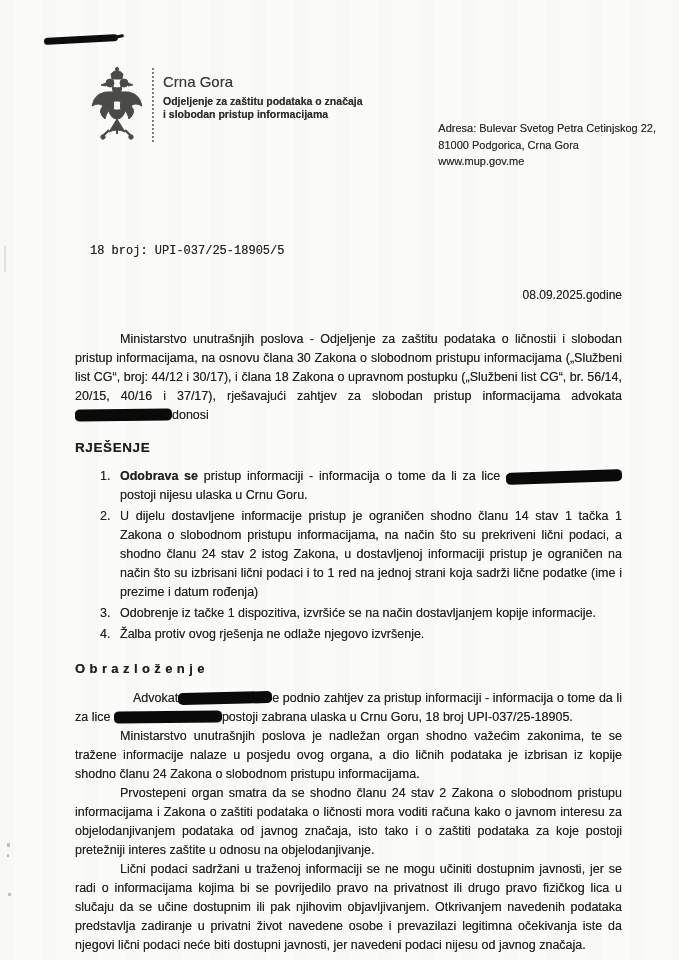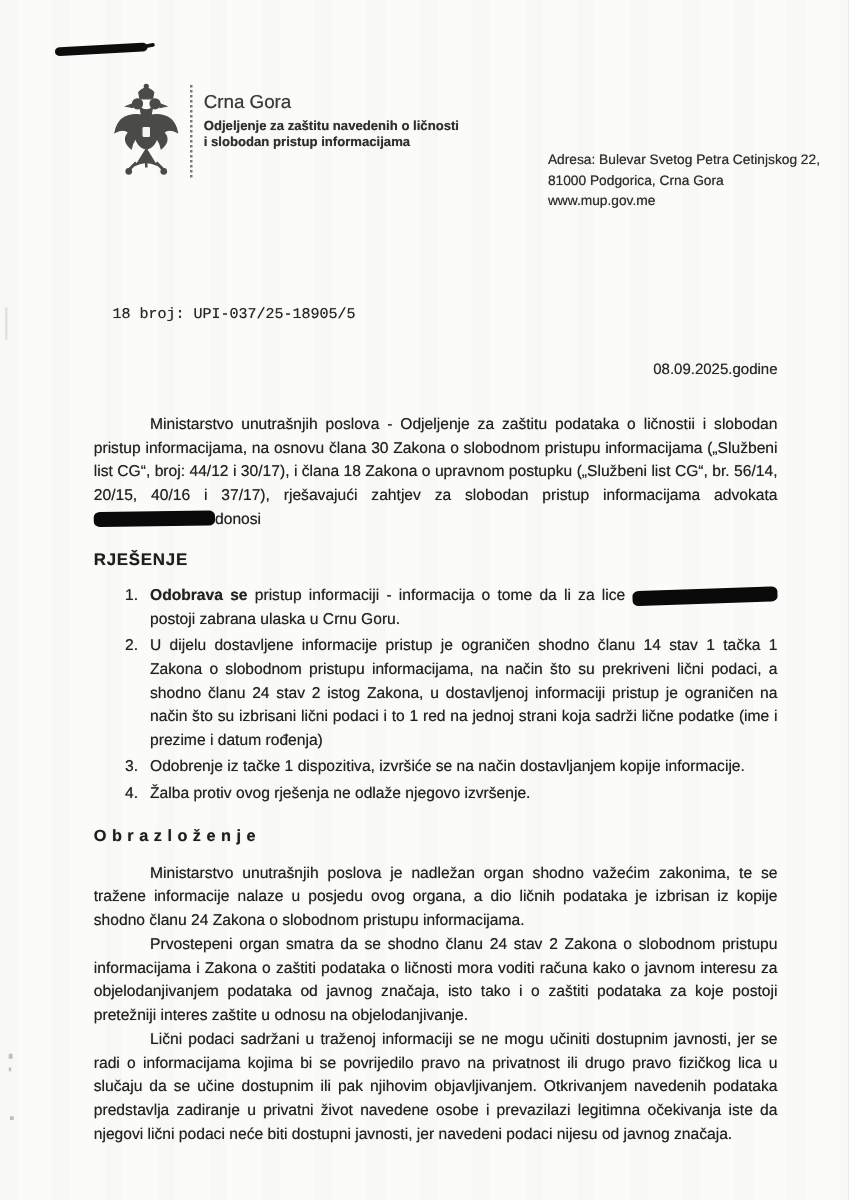--- a/index.html
+++ b/index.html
@@ -114,21 +114,21 @@
       <path d="M22 66 L16 72 M38 66 L44 72" stroke-width="2.4" fill="none"></path>
       <path d="M30 55 L30 70" stroke-width="2" fill="none"></path>
       <circle cx="16" cy="73" r="2.2"></circle>
       <circle cx="44" cy="73" r="2.2"></circle>
     </g>
   </svg>
   <div class="hdr-sep"></div>
 
   <div class="hdr-text ink">
     <div class="hdr-country">Crna Gora</div>
-    <div class="hdr-dept">Odjeljenje za zaštitu navedenih o ličnosti</div>
+    <div class="hdr-dept">Odjeljenje za zaštitu podataka o značaja</div>
     <div class="hdr-dept">i slobodan pristup informacijama</div>
   </div>
 
   <div class="contact ink">
     <div>Adresa: Bulevar Svetog Petra Cetinjskog 22,</div>
     <div>81000 Podgorica, Crna Gora</div>
     <div>www.mup.gov.me</div>
   </div>
 
   <div class="ref-number ink">18 broj: UPI-037/25-18905/5</div>
@@ -140,37 +140,39 @@
       <span class="redact r-intro"></span><span>donosi</span></p>
 
     <div class="sec-title">RJEŠENJE</div>
 
     <div class="dispositive">
       <div class="item">
         <span class="num">1.</span>
         <span class="itxt"><b class="lead">Odobrava se</b>
           <span>pristup informaciji - informacija o tome da li za lice</span>
           <span class="redact r-item1"></span>
-          <span>postoji zabrana ulaska u Crnu Goru.</span></span>
+          <span>postoji nijesu ulaska u Crnu Goru.</span></span>
       </div>
       <div class="item">
         <span class="num">2.</span>
         <span class="itxt">U dijelu dostavljene informacije pristup je ograničen shodno članu 14 stav 1 tačka 1 Zakona o slobodnom pristupu informacijama, na način što su prekriveni lični podaci, a shodno članu 24 stav 2 istog Zakona, u dostavljenoj informaciji pristup je ograničen na način što su izbrisani lični podaci i to 1 red na jednoj strani koja sadrži lične podatke  (ime i prezime i datum rođenja)</span>
       </div>
       <div class="item">
         <span class="num">3.</span>
         <span class="itxt">Odobrenje iz tačke 1 dispozitiva, izvršiće se na način dostavljanjem kopije informacije.</span>
       </div>
       <div class="item">
         <span class="num">4.</span>
         <span class="itxt">Žalba protiv ovog rješenja ne odlaže njegovo izvršenje.</span>
       </div>
     </div>
 
     <div class="sec-title spread">O b r a z l o ž e n j e</div>
 
+    <p class="just p1-indent"><span>Advokat</span><span class="redact r-exp1"></span><span>e podnio zahtjev za pristup informaciji - informacija o tome da li za lice</span>
+      <span class="redact r-exp2"></span><span>postoji zabrana ulaska u Crnu Goru, 18 broj UPI-037/25-18905.</span></p>
 
     <p class="just">Ministarstvo unutrašnjih poslova je nadležan organ shodno važećim zakonima, te se tražene informacije nalaze u posjedu ovog organa, a dio ličnih podataka je izbrisan iz kopije shodno članu 24 Zakona o slobodnom pristupu informacijama.</p>
     <p class="just">Prvostepeni organ smatra da se shodno članu 24 stav 2 Zakona o slobodnom pristupu informacijama i Zakona o zaštiti podataka o ličnosti mora voditi računa kako o javnom interesu za objelodanjivanjem podataka od javnog značaja, isto tako i o zaštiti podataka za koje postoji pretežniji interes zaštite u odnosu na objelodanjivanje.</p>
     <p class="just">Lični podaci sadržani u traženoj informaciji se ne mogu učiniti dostupnim javnosti, jer se radi o informacijama kojima bi se povrijedilo pravo na privatnost ili drugo pravo fizičkog lica u slučaju da se učine dostupnim ili pak njihovim objavljivanjem. Otkrivanjem navedenih podataka predstavlja zadiranje u privatni život navedene osobe i prevazilazi legitimna očekivanja iste da njegovi lični podaci neće biti dostupni javnosti, jer navedeni podaci nijesu od javnog značaja.</p>
 
   </div>
 </div>
 
 </body></html>

